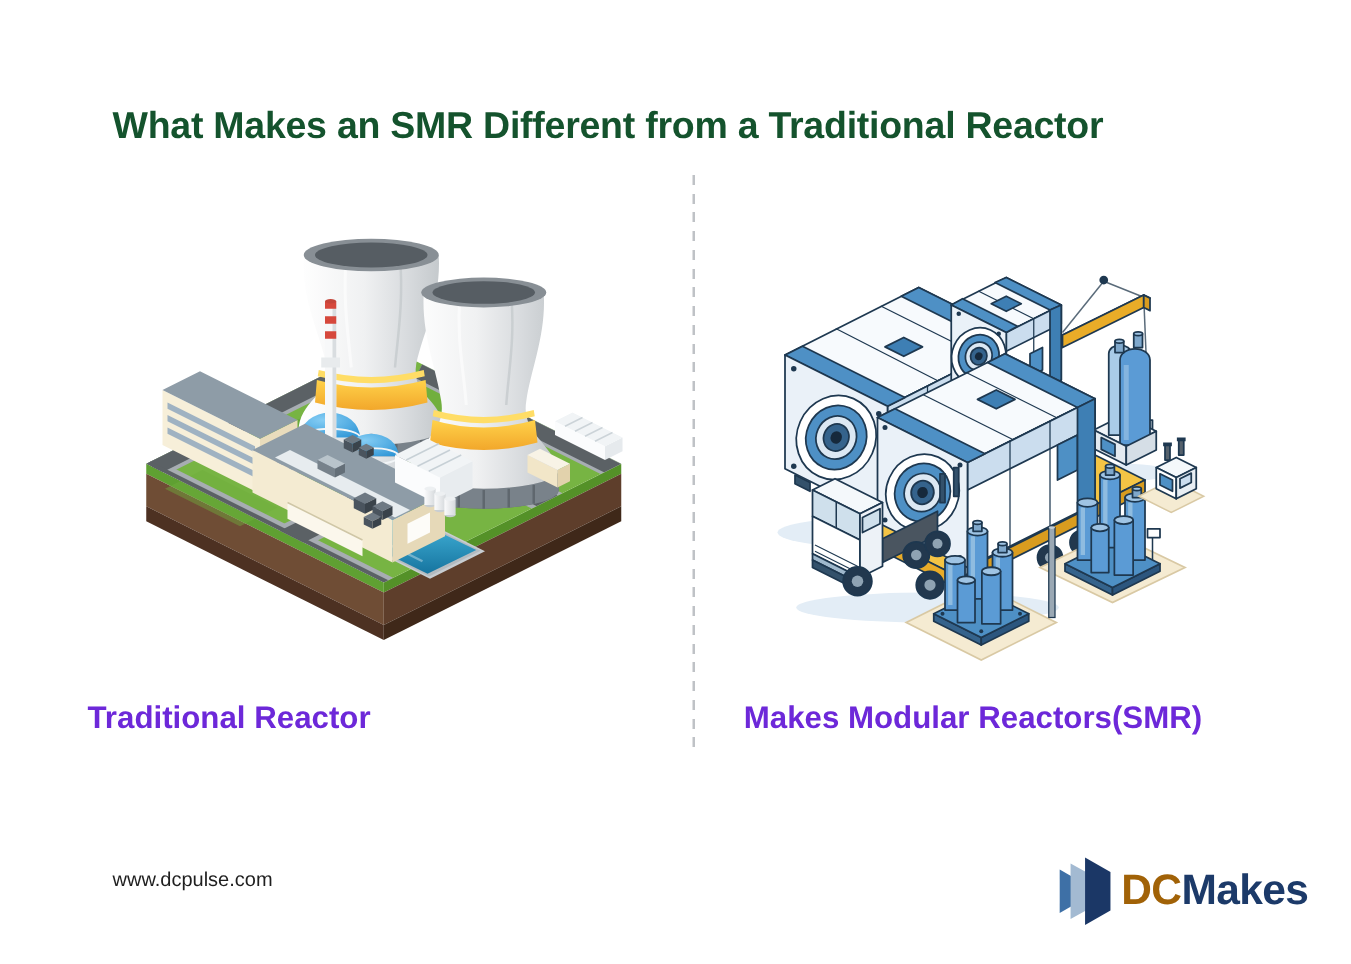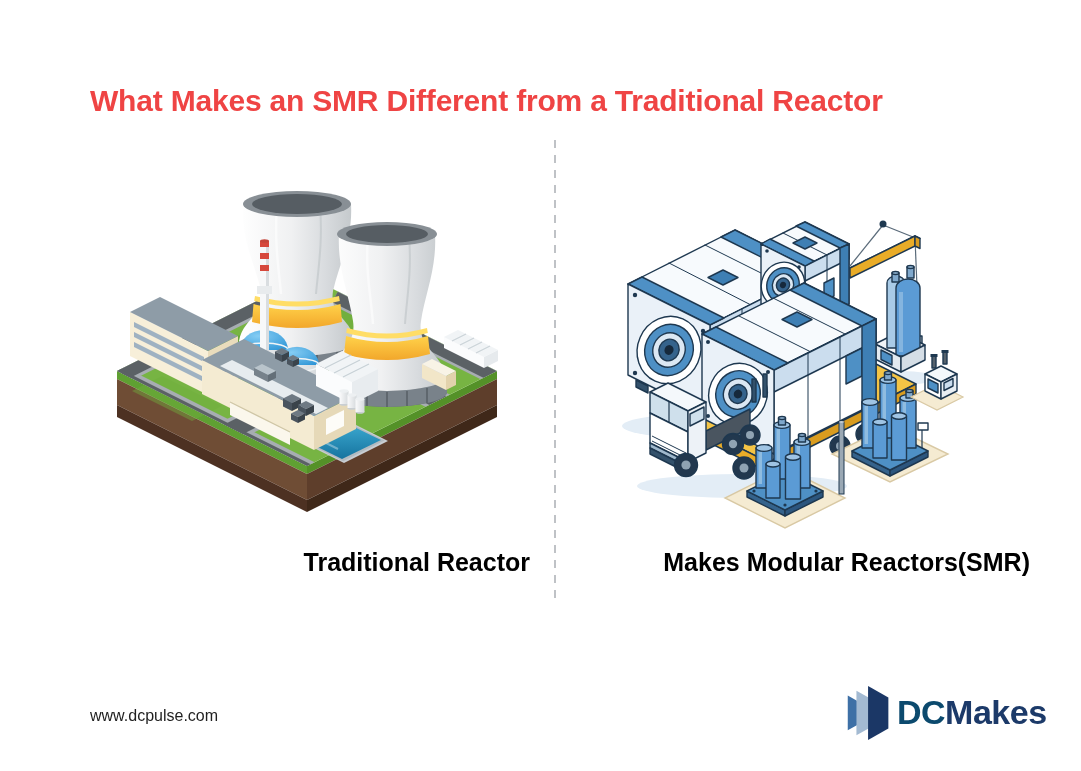--- a/index.html
+++ b/index.html
@@ -1,31 +1,31 @@
 <!DOCTYPE html>
 <html><head>
 <meta charset="utf-8">
 <style>
   html,body{margin:0;padding:0;background:#ffffff;}
   .canvas{position:relative;width:1081px;height:771px;background:#ffffff;overflow:hidden;
           font-family:"Liberation Sans", sans-serif;}
-  .title{position:absolute;left:90px;top:64px;font-size:30px;font-weight:800;color:#ef4444;
+  .title{position:absolute;left:90px;top:64px;font-size:30px;font-weight:800;color:#14532d;
          letter-spacing:-0.2px;white-space:nowrap;}
   .divider{position:absolute;left:554px;top:140px;width:2px;height:462px;
            background:repeating-linear-gradient(180deg,#bfc2c6 0 8px,transparent 8px 15px);}
   .illus{position:absolute;}
   .illus-left{left:92px;top:136px;width:450px;height:400px;}
   .illus-right{left:592px;top:186px;width:430px;height:345px;}
-  .panel-label{position:absolute;top:548px;font-size:25px;font-weight:700;color:#000000;text-align:right;}
+  .panel-label{position:absolute;top:560px;font-size:25px;font-weight:700;color:#6d28d9;text-align:left;}
   .label-left{left:70px;width:460px;}
   .label-right{left:595px;width:435px;}
-  .website{position:absolute;left:90px;top:696px;font-size:16px;color:#1f1f1f;margin-top:11px;}
+  .website{position:absolute;left:90px;top:696px;font-size:16px;color:#1f1f1f;}
   .logo{position:absolute;left:845px;top:683px;display:flex;align-items:center;}
   .logo-text{font-size:34px;font-weight:800;letter-spacing:-0.5px;margin-left:2px;}
-  .logo-dc{color:#0c4a6e;}
+  .logo-dc{color:#a16207;}
   .logo-pulse{color:#1C3A69;}
   svg{display:block;}
   .ln{stroke:#1E3850;stroke-width:1.4;stroke-linejoin:round;stroke-linecap:round;}
   .thin{stroke:#1E3850;stroke-width:1;stroke-linejoin:round;stroke-linecap:round;fill:none;}
 </style>
 </head>
 <body>
 
 <div class="canvas">
 

